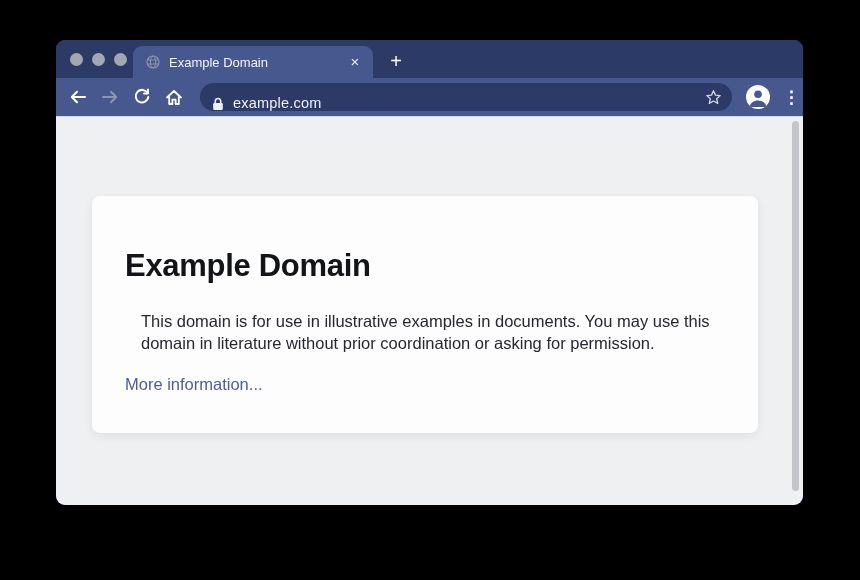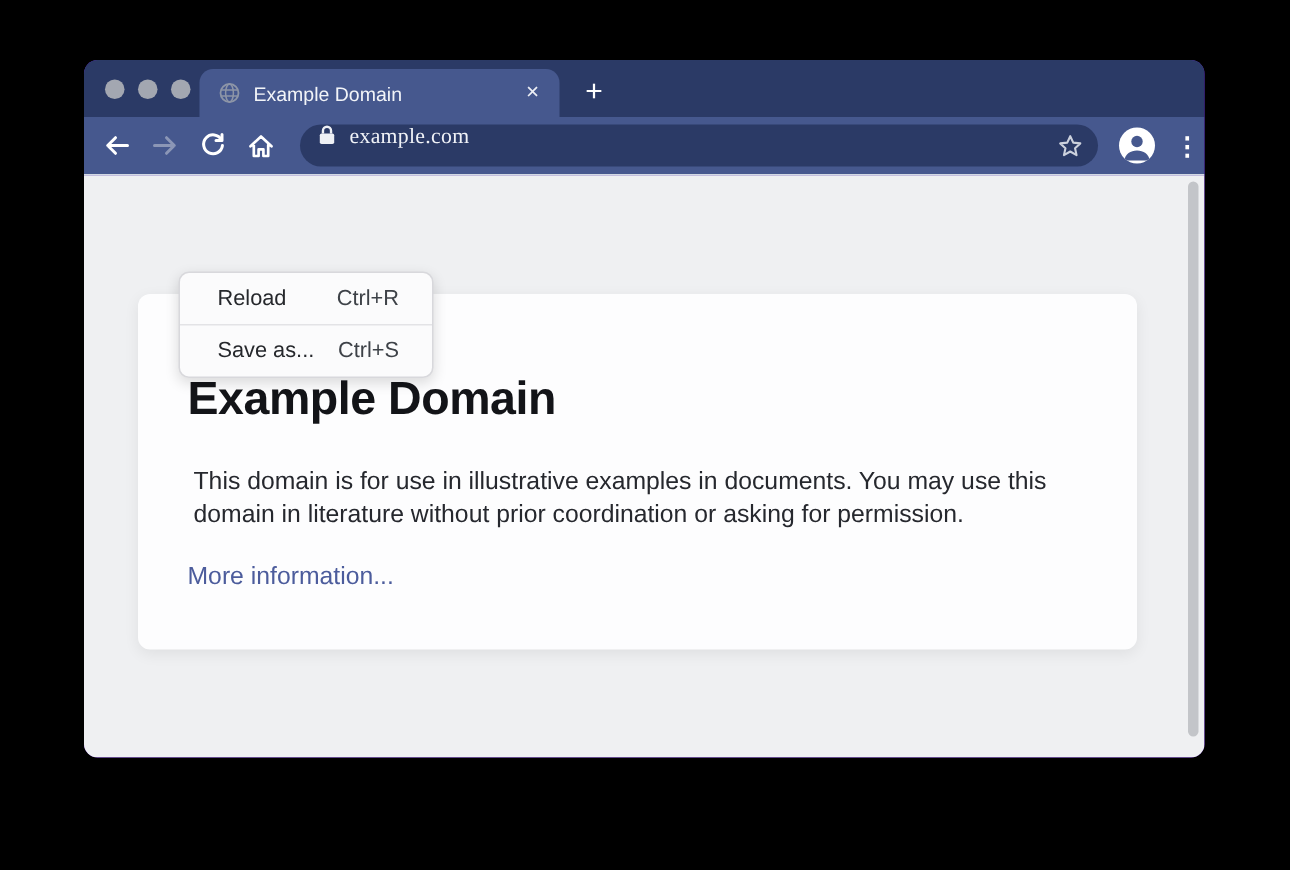--- a/index.html
+++ b/index.html
@@ -33,39 +33,39 @@
   
   .toolbar{
     height:39px;background:#46588e;display:flex;align-items:center;
     border-bottom:1px solid #d3d9e4;box-sizing:border-box;
   }
   .nav-btn{width:32px;height:28px;display:flex;align-items:center;justify-content:center;flex:0 0 auto;}
   .nav-btn:first-child{margin-left:6px;}
   .nav-btn svg{display:block;}
   .omnibox{
     margin-left:10px;width:532px;height:28px;border-radius:14px;background:#2b3a66;
-    display:flex;align-items:flex-start;flex:0 0 auto;position:relative;font-family:Liberation Serif, serif;
+    display:flex;align-items:flex-end;flex:0 0 auto;position:relative;
   }
   .lock{margin-left:12px;flex:0 0 auto;display:flex;}
   .url{margin-left:9px;font-size:14.5px;color:#f0f2f7;font-weight:500;letter-spacing:.2px;}
   .star-btn{position:absolute;right:9px;top:4px;width:20px;height:20px;display:flex;align-items:center;justify-content:center;}
   .avatar{
     margin-left:14px;width:24px;height:24px;border-radius:50%;background:#fff;
     overflow:hidden;flex:0 0 auto;display:flex;align-items:flex-end;justify-content:center;
   }
   .kebab{margin-left:13px;color:#fff;font-size:17px;font-weight:700;width:16px;text-align:center;}
   
   .content{position:relative;height:388px;background:#eff0f2;}
   .card{
     position:absolute;left:36px;top:79px;width:666px;height:237px;background:#fdfdfe;
     border-radius:8px;box-shadow:0 3px 10px rgba(0,0,0,.07);box-sizing:border-box;
     padding:52px 38px 0 33px;
   }
   .card h1{margin:0;font-size:31px;line-height:36px;font-weight:700;color:#131418;letter-spacing:-.3px;}
-  .card p{margin:26px 4px 0;font-size:16.5px;line-height:22px;color:#26282e;width:588px;}
+  .card p{margin:26px 16px 0;font-size:16.5px;line-height:22px;color:#26282e;width:588px;}
   .card a{display:inline-block;margin-top:21px;font-size:16.5px;color:#4c5c9c;text-decoration:none;text-align:center;}
   
   .ctx-menu{
     position:absolute;left:63px;top:64px;width:170px;background:#fbfbfc;
     border:1px solid #d8d8dc;border-radius:7px;
     box-shadow:0 3px 9px rgba(0,0,0,.14);z-index:5;box-sizing:border-box;overflow:hidden;
   }
   .ctx-item{
     height:34px;display:flex;align-items:center;justify-content:space-between;
     padding:0 22px 0 25px;font-size:14.5px;color:#26282c;
@@ -148,28 +148,17 @@
   </div>
 
   <div class="content">
 
     <div class="card">
       <h1>Example Domain</h1>
       <p>This domain is for use in illustrative examples in documents. You may use this domain in literature without prior coordination or asking for permission.</p>
       <a href="#">More information...</a>
     </div>
 
-    <div class="ctx-menu">
-      <div class="ctx-item">
-        <span>Reload</span>
-        <span class="shortcut">Ctrl+R</span>
-      </div>
-      <div class="ctx-sep"></div>
-      <div class="ctx-item">
-        <span>Save as...</span>
-        <span class="shortcut">Ctrl+S</span>
-      </div>
-    </div>
 
     <div class="scroll-thumb"></div>
   </div>
 
 </div>
 
 </body></html>

